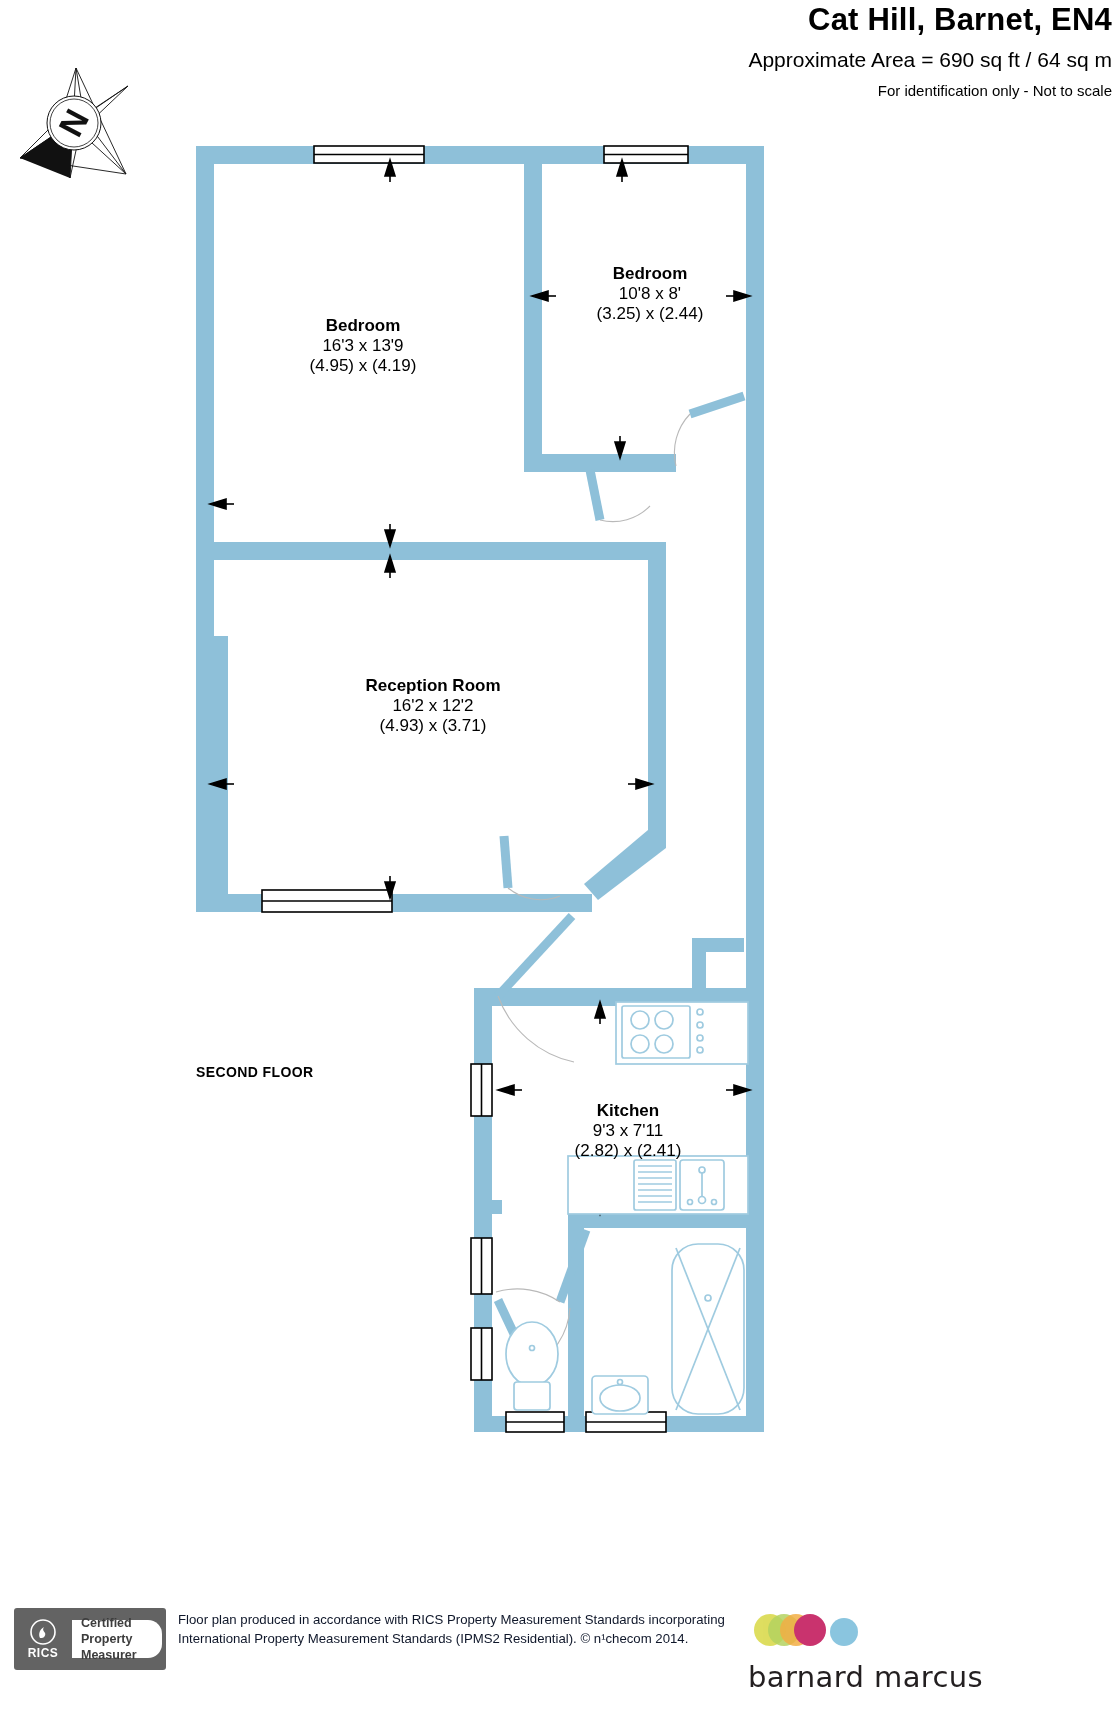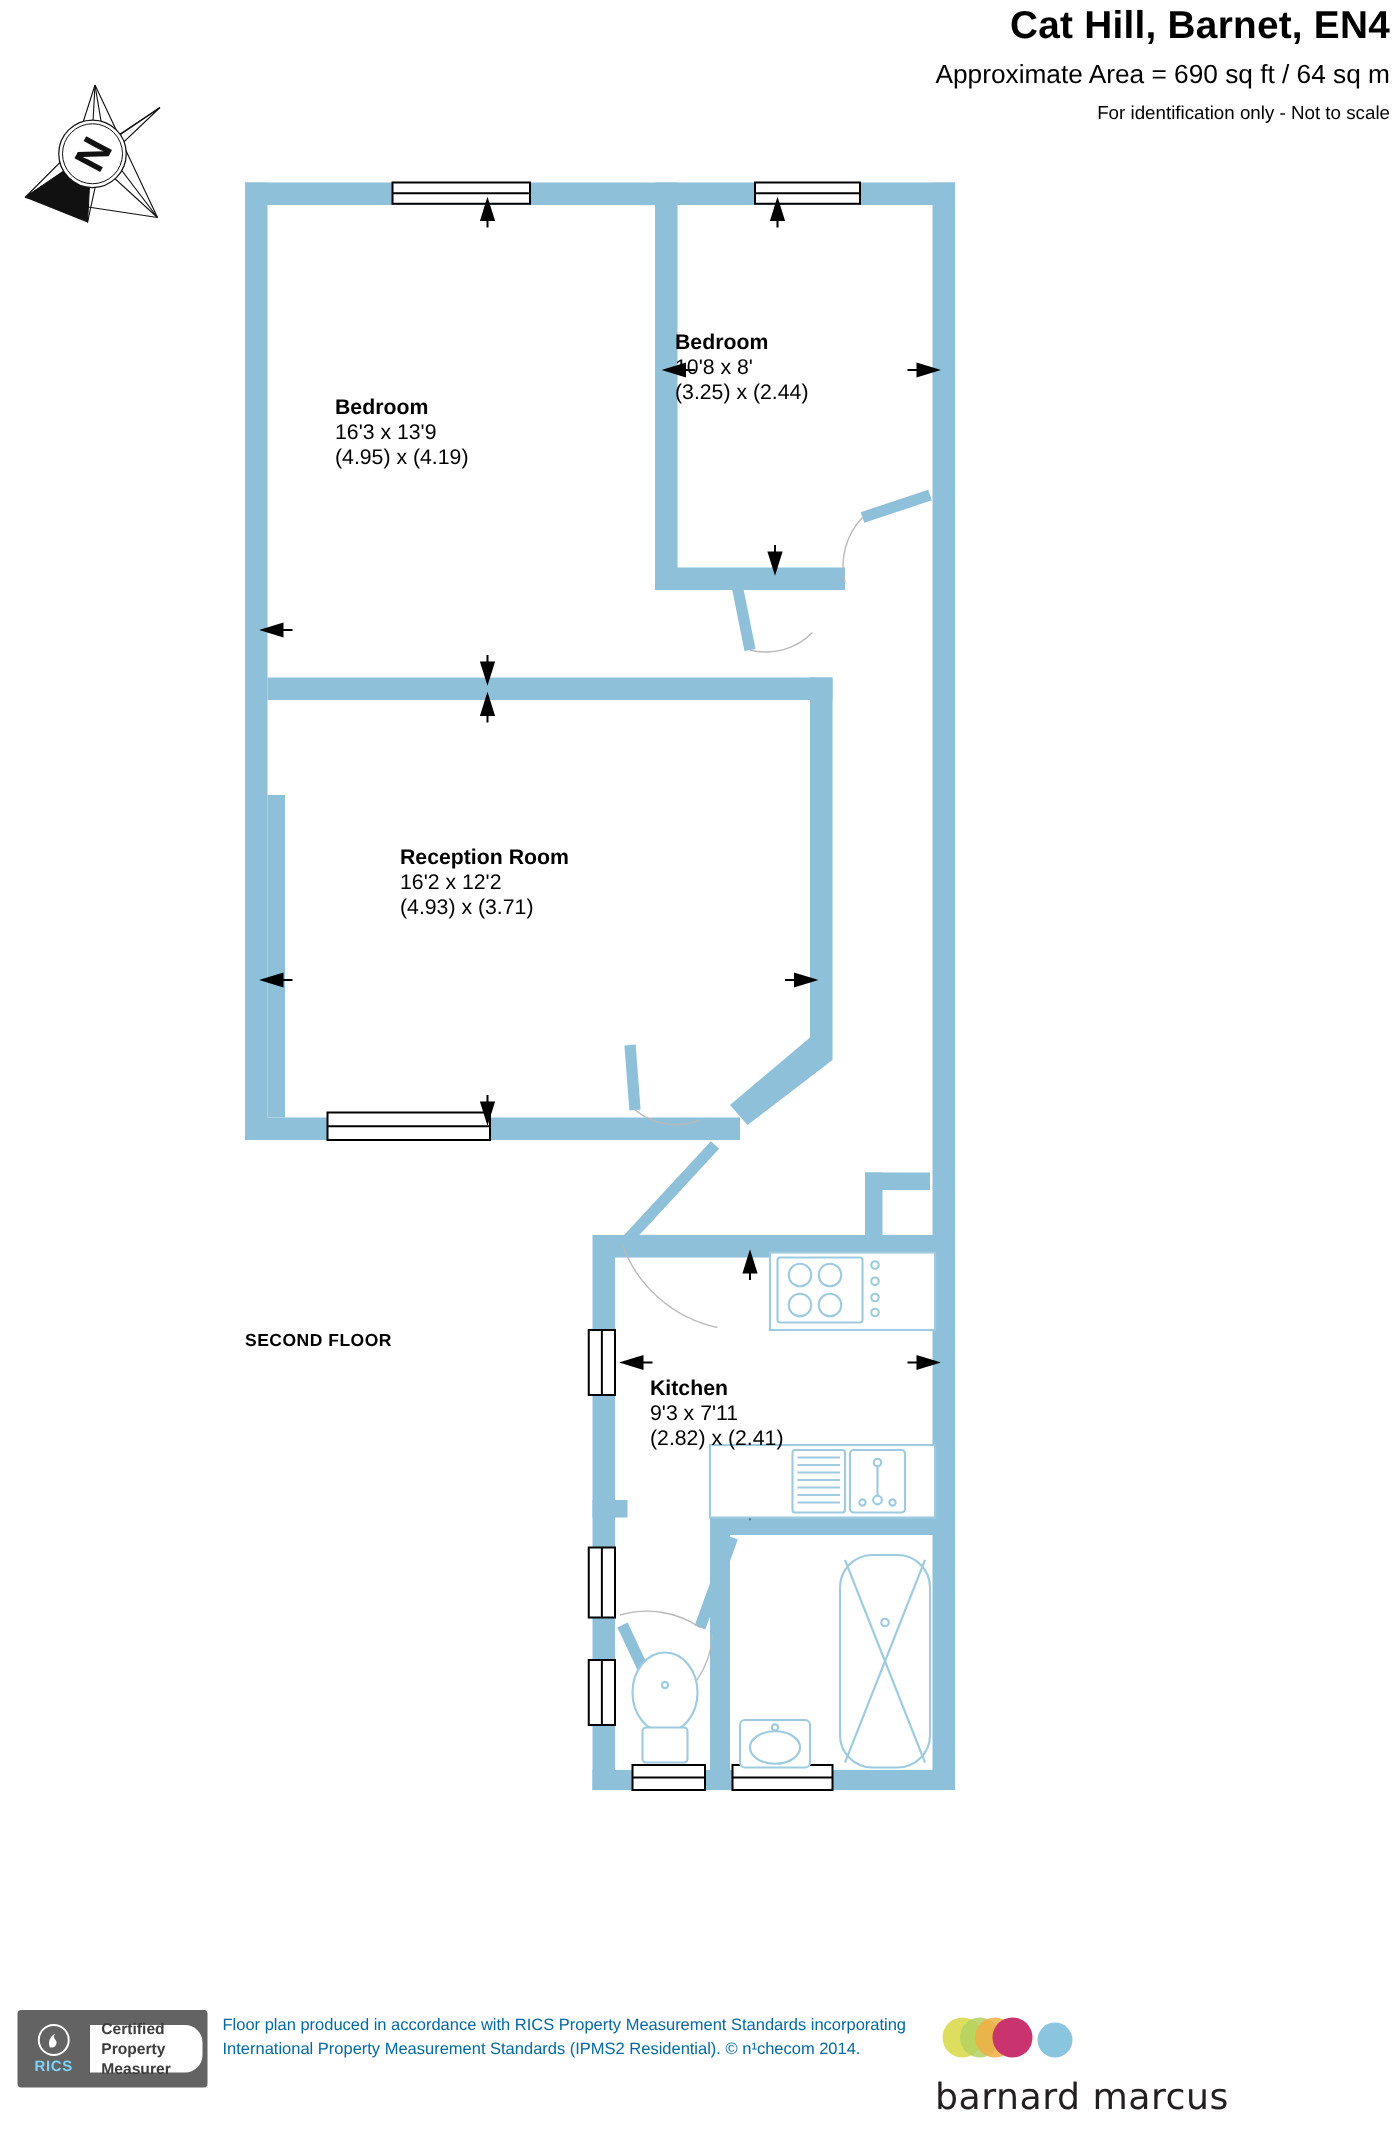--- a/index.html
+++ b/index.html
@@ -3,33 +3,33 @@
 <meta charset="utf-8">
 <style>
   html,body{margin:0;padding:0;background:#fff;}
   body{width:1120px;height:1720px;position:relative;font-family:"Liberation Sans",sans-serif;color:#000;overflow:hidden;}
   .hdr{position:absolute;right:8px;text-align:right;}
   #title{top:2px;font-size:31px;font-weight:bold;letter-spacing:.2px;}
   #area{top:48px;font-size:21px;}
   #note{top:82px;font-size:15px;}
   #compass{position:absolute;left:14px;top:58px;width:120px;height:125px;}
   #plan{position:absolute;left:0;top:0;width:1120px;height:1520px;}
-  .rlabel{position:absolute;line-height:1.18;}
+  .rlabel{position:absolute;text-align:center;line-height:1.18;}
   .rlabel .nm{font-size:17px;font-weight:bold;}
   .rlabel .d1{font-size:17px;}
   .rlabel .d2{font-size:17px;}
   #floorlabel{position:absolute;left:196px;top:1064px;font-size:14px;font-weight:bold;letter-spacing:.4px;}
   #rics{position:absolute;left:14px;top:1608px;width:152px;height:62px;background:#636363;
         border-radius:3px;display:flex;align-items:center;}
-  #ricsleft{width:58px;height:62px;display:flex;flex-direction:column;align-items:center;justify-content:center;color:#7dd3fc;}
+  #ricsleft{width:58px;height:62px;display:flex;flex-direction:column;align-items:center;justify-content:center;color:#ffffff;}
   #ricsword{font-size:12px;font-weight:bold;letter-spacing:.5px;margin-top:1px;}
   #ricsbadge{flex:1;height:38px;margin:4px 4px 4px 0;background:#fff;border-radius:0 14px 14px 0;
              display:flex;flex-direction:column;justify-content:center;padding-left:9px;box-sizing:border-box;}
   #ricsbadge div{font-size:12.5px;font-weight:bold;color:#3d3d3d;line-height:1.28;}
-  #fptext{position:absolute;left:178px;top:1611px;width:560px;font-size:13.2px;color:#0369a1;line-height:1.42;}
+  #fptext{position:absolute;left:178px;top:1611px;width:560px;font-size:13.2px;color:#0f172a;line-height:1.42;}
   #bm{position:absolute;left:748px;top:1608px;width:230px;height:78px;}
   #bmname{position:absolute;left:748px;top:1660px;font-size:29px;color:#231f20;letter-spacing:.4px;font-family:"DejaVu Sans",sans-serif;}
 </style>
 </head>
 <body>
 
 <div class="hdr" id="title">Cat Hill, Barnet, EN4</div>
 <div class="hdr" id="area">Approximate Area = 690 sq ft / 64 sq m</div>
 <div class="hdr" id="note">For identification only - Not to scale</div>
 

